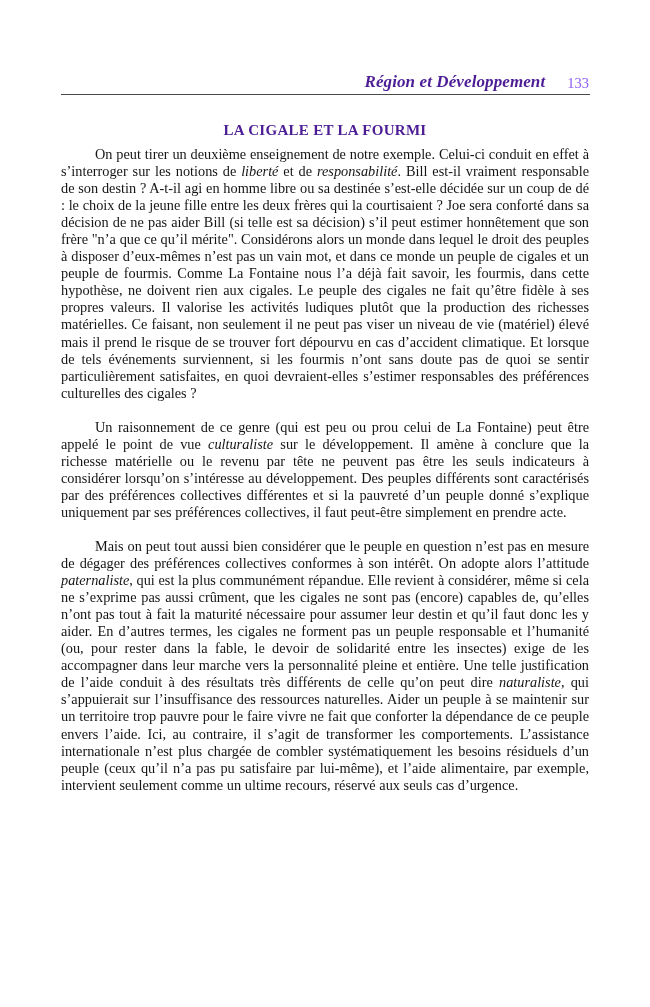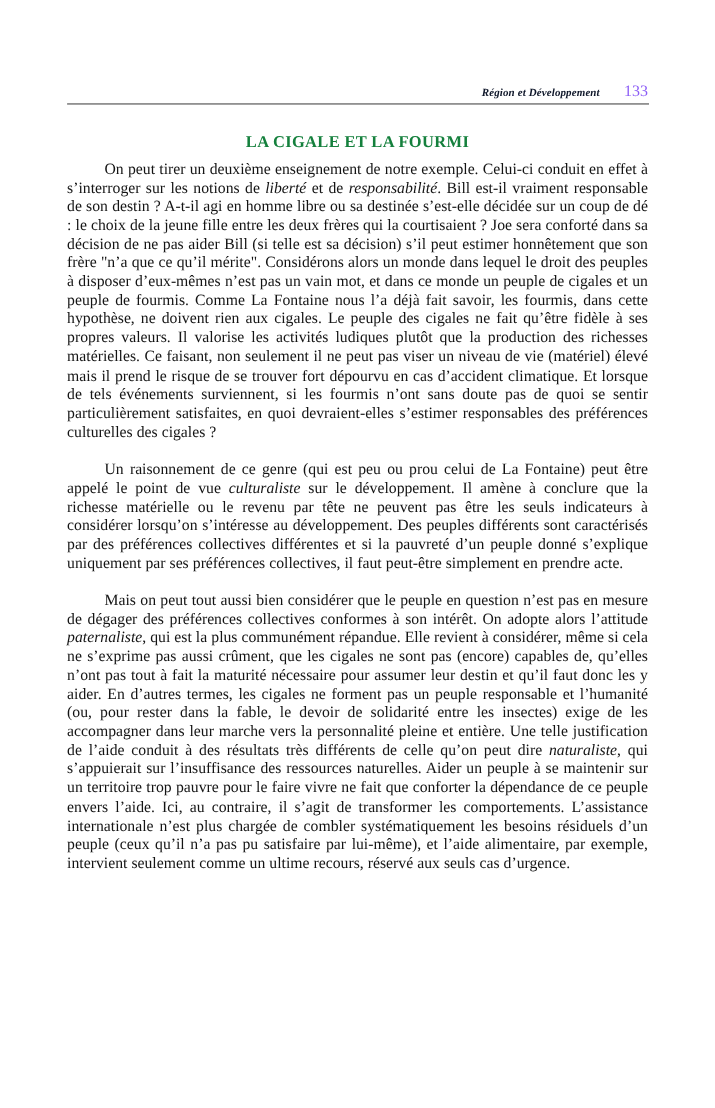--- a/index.html
+++ b/index.html
@@ -25,24 +25,24 @@
     width: 528px;
     height: 24px;
     display: flex;
     align-items: flex-end;
     justify-content: flex-end;
     gap: 22px;
   }
   .running-head-title {
     font-style: italic;
     font-weight: bold;
-    font-size: 10px;
+    font-size: 17px;
     letter-spacing: 0.1px;
     line-height: 1;
-    color: #0f172a;
+    color: #4c1d95;
     margin-top: 33px;
   }
   .running-head-page {
     font-size: 14.5px;
     font-weight: normal;
     line-height: 1;
     color: #8b5cf6;
   }
   .header-rule {
     position: absolute;
@@ -56,21 +56,21 @@
   
   .section-title {
     position: absolute;
     left: 61px;
     top: 112px;
     width: 528px;
     text-align: center;
     font-weight: bold;
     font-size: 15px;
     letter-spacing: 0.3px;
-    color: #15803d;
+    color: #4c1d95;
   }
 
   
   .body-text {
     position: absolute;
     left: 61px;
     top: 146px;
     width: 528px;
   }
   .para {

